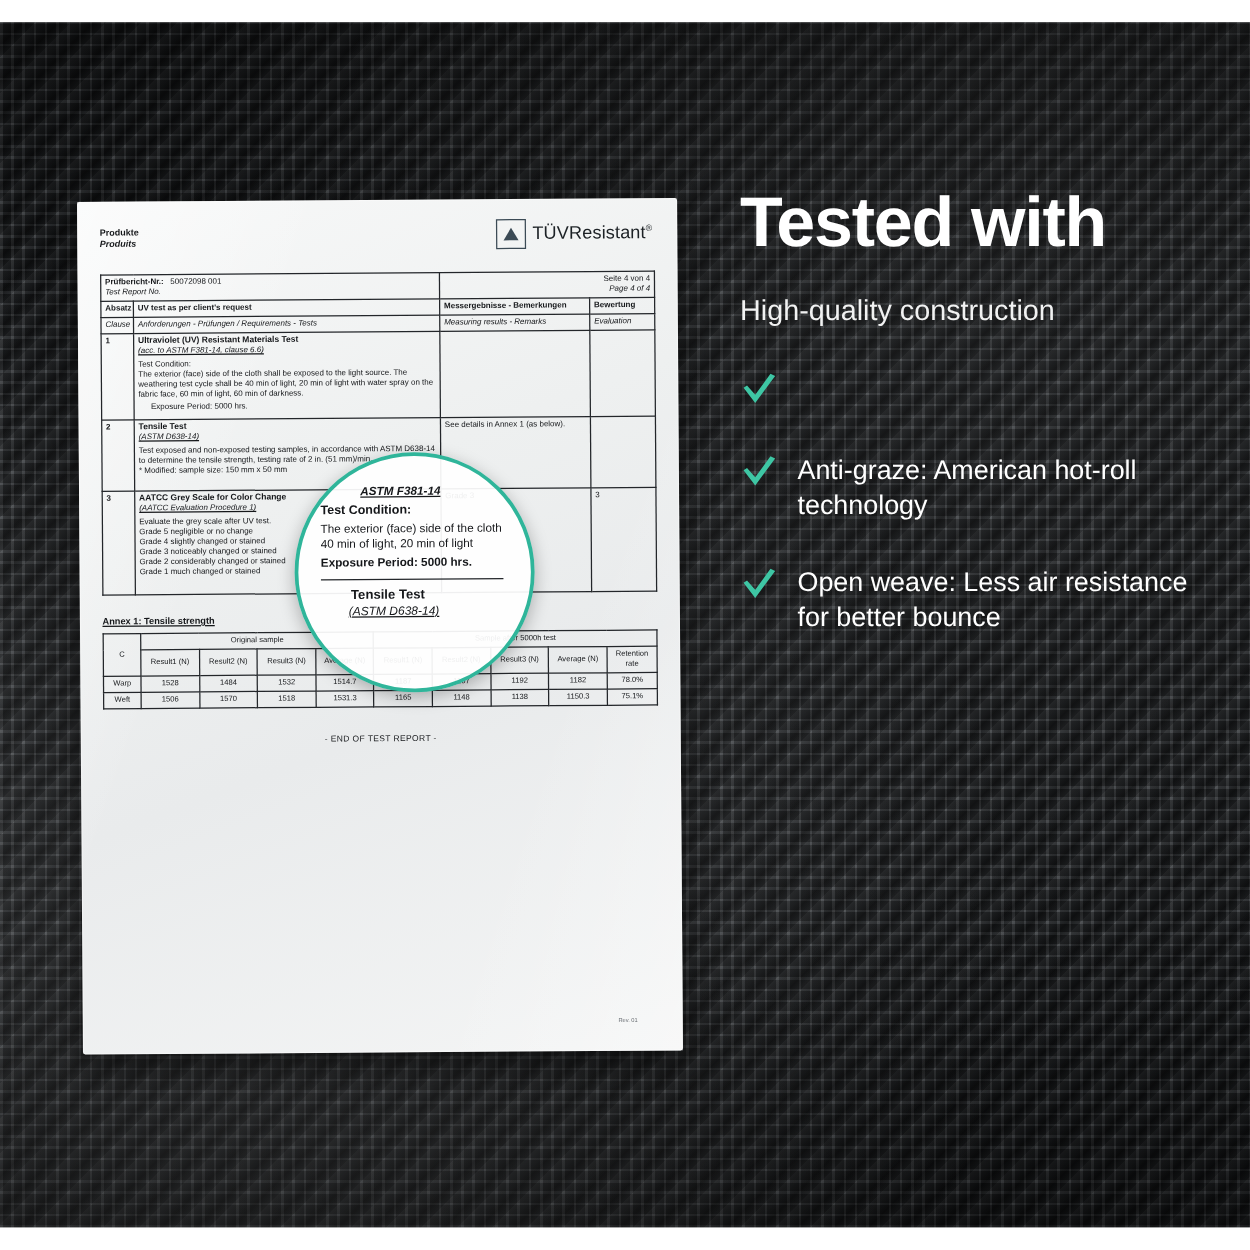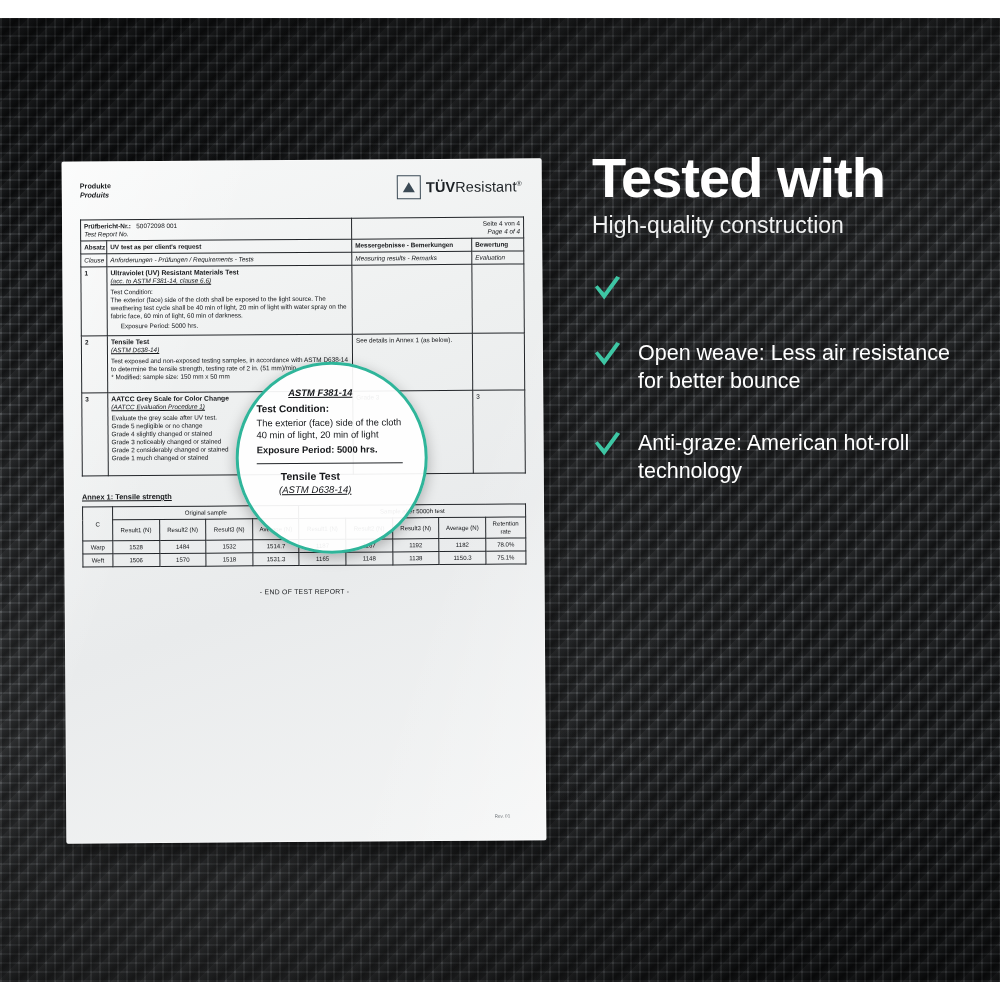--- a/index.html
+++ b/index.html
@@ -50,21 +50,21 @@
   .sheet{position:absolute;left:18px;top:14px;right:18px;bottom:14px;color:#15171a;}
 
   
   .doc-head{position:relative;height:44px;}
   .produkte{position:absolute;left:0;top:6px;font-size:7.2px;line-height:9px;font-weight:bold;}
   .produkte em{display:block;font-style:italic;font-weight:bold;}
   .tuv{position:absolute;right:2px;top:2px;display:flex;align-items:center;gap:5px;}
   .tuv-mark{width:22px;height:22px;border:1.6px solid #3b4a55;display:flex;align-items:center;justify-content:center;}
   .tuv-tri{width:0;height:0;border-left:6px solid transparent;border-right:6px solid transparent;border-bottom:10px solid #3b4a55;}
   .tuv-text{font-size:14.5px;letter-spacing:.1px;color:#1c2125;}
-  .tuv-text b{font-weight:bold;}
+  .tuv-text b{font-weight:normal;}
   .tuv-reg{font-size:7px;vertical-align:super;}
 
   table.doc{width:100%;border-collapse:collapse;table-layout:fixed;}
   table.doc td,table.doc th{border:1px solid #23262a;padding:2px 3px;font-size:6.4px;line-height:8px;vertical-align:top;text-align:left;}
   .rowno{width:16px;text-align:center;font-weight:bold;}
   .c-title{font-weight:bold;font-size:6.8px;}
   .ital{font-style:italic;}
   .und{text-decoration:underline;}
   .center{text-align:center;}
   .nr-row td{font-size:7.6px;padding:3px 4px;}
@@ -93,21 +93,21 @@
   .loupe-inner .l3{font-size:9.4px;margin-top:3px;line-height:12px;}
   .loupe-inner .l4{font-size:9.4px;margin-top:3px;font-weight:bold;}
   .loupe-rule{border-top:1px solid #23262a;margin:8px 6px 6px 0;}
   .loupe-inner .l5{font-size:10.5px;font-weight:bold;margin-left:24px;}
   .loupe-inner .l6{font-size:9.6px;font-style:italic;text-decoration:underline;margin-left:22px;margin-top:2px;}
 
   
   .right{position:absolute;left:592px;top:150px;width:400px;color:#ffffff;}
   .h1{font-size:56px;line-height:56px;font-weight:bold;letter-spacing:-1px;}
   .h1 .l2{display:block;}
-  .sub{margin-top:6px;font-size:23px;color:#f1f2f2;font-weight:normal;}
+  .sub{margin-top:29px;font-size:23px;color:#f1f2f2;font-weight:normal;}
   .feature{display:flex;gap:16px;margin-top:34px;align-items:flex-start;}
   .tick{flex:0 0 auto;width:30px;height:30px;margin-top:2px;}
   .ftext{font-size:21.5px;line-height:28px;color:#ffffff;max-width:340px;}
 </style>
 </head>
 <body>
 
 <div id="stage">
   <div class="topstrip"></div>
   <div class="bg"></div>
@@ -294,25 +294,25 @@
           </svg>
       </span>
     </div>
 
     <div class="feature">
       <span class="tick">
         <svg viewBox="0 0 32 32" width="30" height="30">
             <path d="M3 13 L13 26 L30 3 L26 1 L13 19 L6 11 Z" fill="#3ec6a4"></path>
           </svg>
       </span>
-      <div class="ftext">Open weave: Less air resistance for better bounce</div>
+      <div class="ftext">Anti-graze: American hot-roll technology</div>
     </div>
 
     <div class="feature">
       <span class="tick">
         <svg viewBox="0 0 32 32" width="30" height="30">
             <path d="M3 13 L13 26 L30 3 L26 1 L13 19 L6 11 Z" fill="#3ec6a4"></path>
           </svg>
       </span>
-      <div class="ftext">Anti-graze: American hot-roll technology</div>
+      <div class="ftext">Open weave: Less air resistance for better bounce</div>
     </div>
   </div>
 </div>
 
 </body></html>

